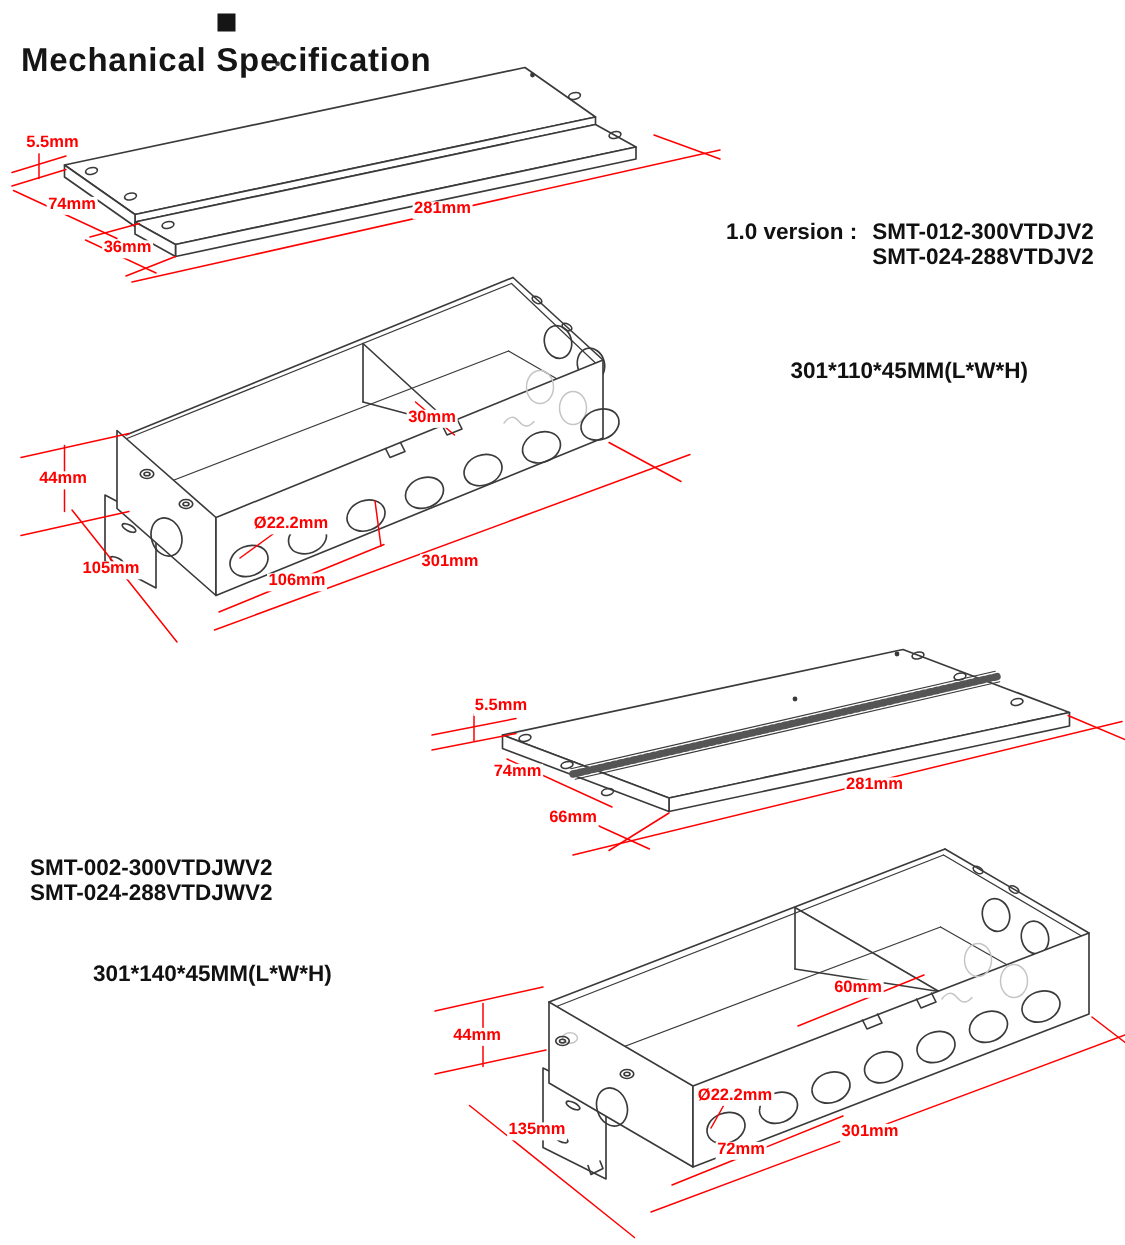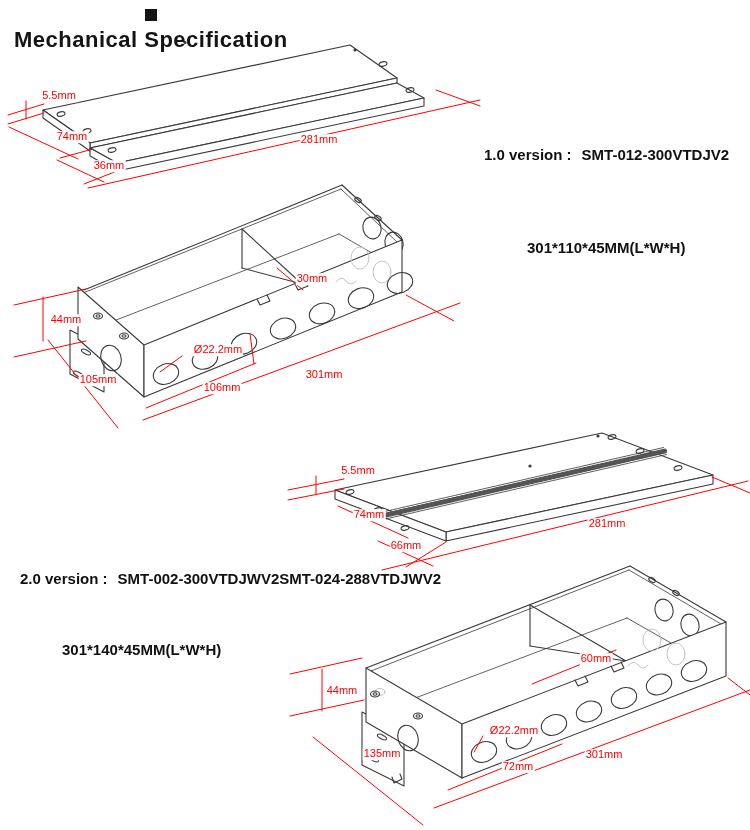--- a/index.html
+++ b/index.html
@@ -4,23 +4,23 @@
 <style>
   html,body{margin:0;padding:0;background:#fff;}
   #canvas{position:relative;width:750px;height:830px;background:#fff;overflow:hidden;
           font-family:"Liberation Sans",sans-serif;}
   #drawing-svg{position:absolute;left:0;top:0;}
   .title{position:absolute;left:14px;top:9px;display:flex;align-items:center;gap:6px;
          font-weight:bold;font-size:22px;color:#151515;letter-spacing:0.5px;flex-direction:column;}
   .sq{width:12px;height:12px;background:#151515;flex:0 0 auto;}
   .blk{position:absolute;font-weight:bold;font-size:15px;color:#111;white-space:nowrap;}
   .vblock{display:flex;gap:10px;}
-  .models{display:flex;flex-direction:row;line-height:17px;}
-  .dim{position:absolute;transform:translate(-50%,-50%);font-weight:normal;font-size:11px;
-       color:#f00;background:#fff;padding:0 1px;white-space:nowrap;line-height:1.05;margin-left:24px;}
+  .models{display:flex;flex-direction:column;line-height:17px;}
+  .dim{position:absolute;transform:translate(-50%,-50%);font-weight:bold;font-size:11px;
+       color:#f00;background:#fff;padding:0 1px;white-space:nowrap;line-height:1.05;}
   svg path, svg line, svg ellipse, svg circle{fill:none;stroke:#3a3a3a;stroke-width:1.1;
        stroke-linejoin:round;stroke-linecap:round;}
   svg .face{fill:#ffffff;}
   svg .dimline{stroke:#f00;stroke-width:1;}
   svg .ghost{stroke:#c5c5c5;stroke-width:1;}
   svg .dot{fill:#3a3a3a;stroke:none;}
   svg .band{stroke:#555;stroke-width:5;stroke-dasharray:2,2.5;}
   svg .thin{stroke-width:0.8;}
 </style>
 </head>
@@ -196,26 +196,26 @@
 
   <div class="title">
     <span class="sq"></span>
     <span>Mechanical Specification</span>
   </div>
 
   <div class="blk vblock" style="left:484px;top:146px;">
     <span>1.0 version :</span>
     <span class="models">
       <span>SMT-012-300VTDJV2</span>
+      <span>SMT-024-288VTDJV2</span>
     </span>
   </div>
   <div class="blk" style="left:527px;top:207px;margin-top:32px;">301*110*45MM(L*W*H)</div>
 
   <div class="blk vblock" style="left:20px;top:570px;">
-    <span>2.0 version :</span>
     <span class="models">
       <span>SMT-002-300VTDJWV2</span>
       <span>SMT-024-288VTDJWV2</span>
     </span>
   </div>
   <div class="blk" style="left:62px;top:641px;text-align:right;">301*140*45MM(L*W*H)</div>
 
   <div class="dim" style="left:35px;top:96px;">5.5mm</div>
   <div class="dim" style="left:48px;top:137px;">74mm</div>
   <div class="dim" style="left:85px;top:166px;">36mm</div>

